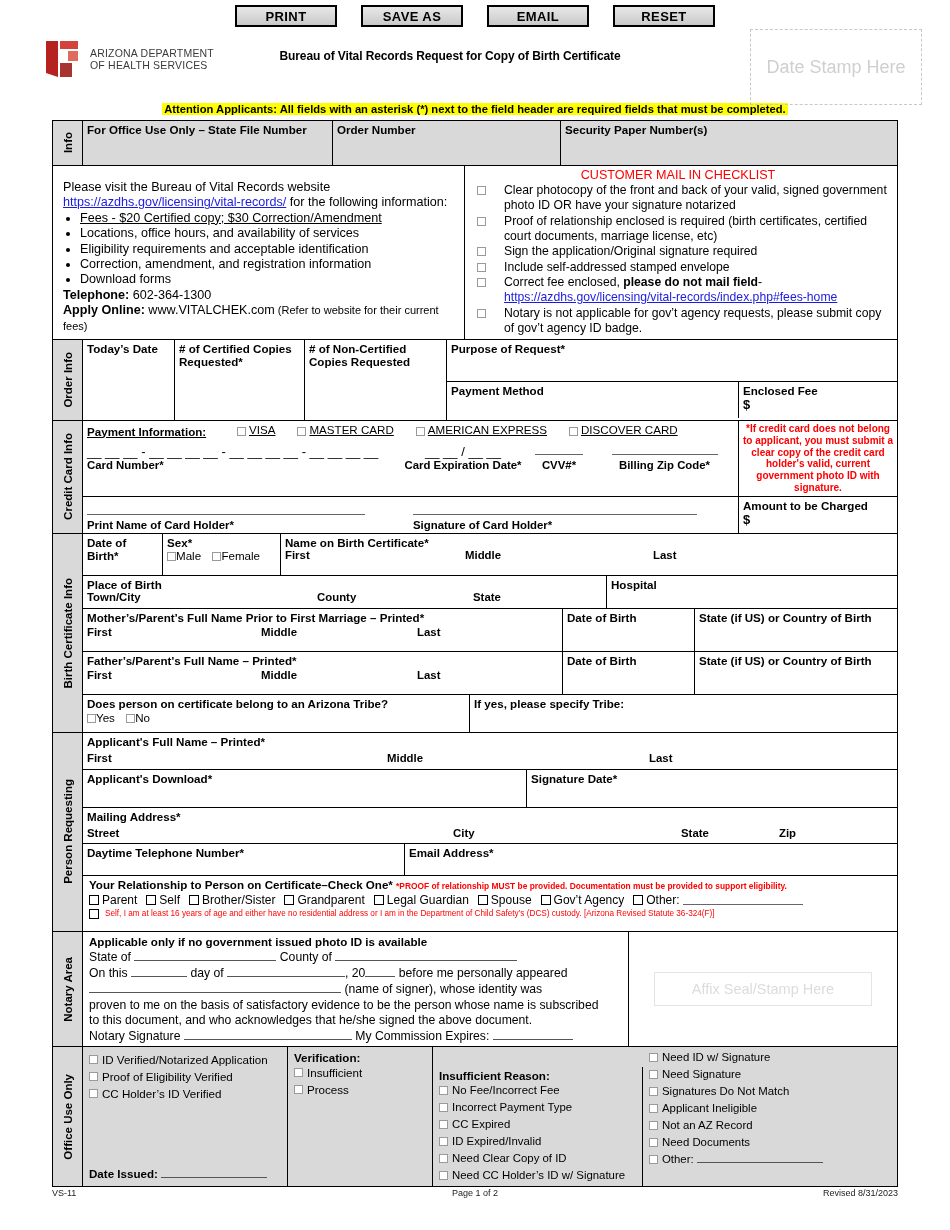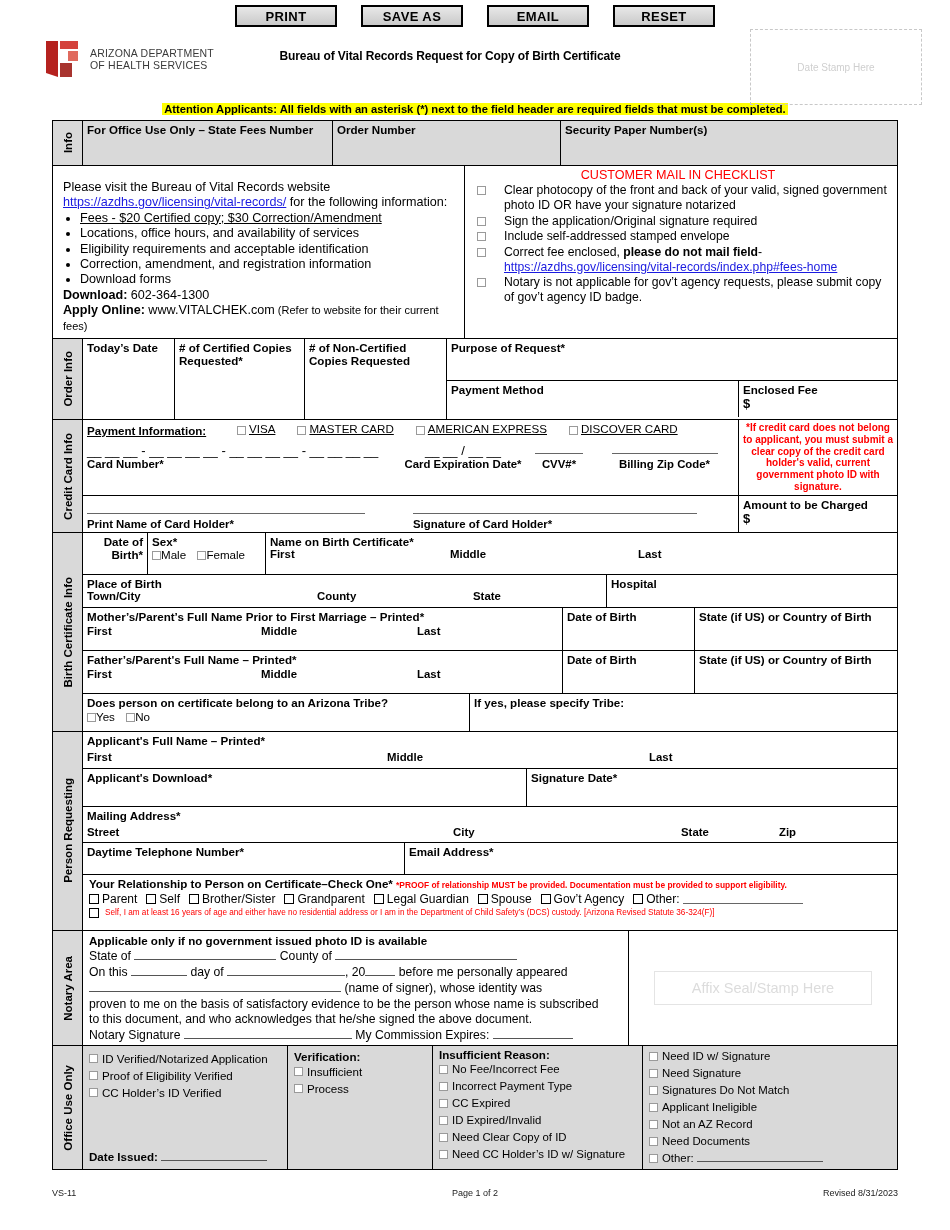--- a/index.html
+++ b/index.html
@@ -41,21 +41,21 @@
   .form-title {
     position: absolute; left: 0; right: 0; top: 16px;
     text-align: center; font-size: 12px; font-weight: bold;
     letter-spacing: -.1px;
     padding-left: 60px; padding-right: 110px;
   }
   .date-stamp {
     position: absolute; right: 28px; top: -4px;
     width: 172px; height: 76px;
     border: 1px dashed #c8c8c8;
-    color: #cfcfcf; font-size: 10px;
+    color: #cfcfcf; font-size: 18px;
     display: flex; align-items: center; justify-content: center;
   }
 
   
   .attention {
     margin: 4px 0 3px 0; text-align: center;
   }
   .attention span {
     background: #ffff00; color: #000;
     font-size: 11.2px; font-weight: bold;
@@ -125,21 +125,21 @@
     font-size: 10px; line-height: 11.8px; text-align: center; padding: 2px 3px;
   }
   .cc-payline { padding: 2px 4px 0 4px; font-size: 11.6px; display: flex; align-items: baseline; text-decoration: underline; }
   .cc-payline .cbx { margin-right: 3px; }
   .cc-cb { display: inline-flex; align-items: center; font-size: 11.6px; }
   .dashline { font-size: 13px; letter-spacing: 0px; white-space: nowrap; }
   .fieldlabel { font-weight: bold; font-size: 11.4px; }
   .ul-line { border-bottom: 1px solid #666; display: inline-block; }
 
   
-  .bc-dob { width: 65px; text-align: right; }
+  .bc-dob { width: 80px; }
   .bc-sex { width: 118px; }
   .bc-name { flex: 1; }
 
   
   .rel-red { color: #ff0000; font-weight: bold; font-size: 8.4px; }
   .rel-opts { display: flex; align-items: flex-end; font-size: 12px; gap: 0px; padding-top: 2px; }
   .rel-opt { display: inline-flex; align-items: center; margin-right: 9px; white-space: nowrap; }
   .cbx2 { display:inline-block; width: 10px; height: 10px; border: 1.4px solid #000; background:#fff; margin-right: 3px; flex:0 0 10px;}
   .rel-note { display: flex; align-items: flex-start; margin-top: 2px; }
   .rel-note-txt { color: #ff0000; font-size: 8.2px; line-height: 10px; margin-left: 3px; }
@@ -147,21 +147,21 @@
   
   .nt-left { flex: 1; padding: 2px 6px; font-size: 12.2px; line-height: 15.2px; border-right: 1.2px solid #000; }
   .nt-right { width: 268px; display: flex; align-items: center; justify-content: center; }
   .seal-box { width: 218px; height: 34px; border: 1px solid #e4e4e4; color: #dcdcdc; font-size: 14.5px; display: flex; align-items: center; justify-content: center; }
   .dots { border-bottom: 1px solid #555; display: inline-block; }
 
   
   .ou-row { background: #d9d9d9; }
   .ou-c1 { width: 205px; padding: 4px 6px; font-size: 11.6px; border-right: 1.2px solid #000; position: relative; }
   .ou-c2 { width: 145px; padding: 4px 6px; font-size: 11.6px; border-right: 1.2px solid #000; }
-  .ou-c3 { width: 210px; padding: 2px 6px; font-size: 11.4px; border-right: 1.2px solid #000; }
+  .ou-c3 { width: 210px; padding: 2px 6px; font-size: 11.4px; border-right: 1.2px solid #000; margin-top: 20px; }
   .ou-c4 { flex: 1; padding: 2px 6px; font-size: 11.4px; }
   .ou-item { display: flex; align-items: flex-start; line-height: 17px; }
   .ou-item .cbx { margin-right: 4px; margin-top: 4px; }
 
   
   .footer {
     position: absolute; left: 52px; right: 52px; top: 1188px;
     display: flex; justify-content: space-between;
     font-size: 9px; color: #222;
   }
@@ -200,21 +200,21 @@
   <span>Attention Applicants: All fields with an asterisk (*) next to the field header are required fields that must be completed.</span>
 </div>
 
 <div class="frame">
 
   <div class="row info-row">
     <div class="sideband">
         <span>Info</span>
       </div>
     <div class="cell shade info-c1">
-      <div class="lbl">For Office Use Only – State Fees Number</div>
+      <div class="lbl">For Office Use Only – State File Number</div>
     </div>
     <div class="cell shade info-c2">
       <div class="lbl">Order Number</div>
     </div>
     <div class="cell shade info-c3">
       <div class="lbl">Security Paper Number(s)</div>
     </div>
   </div>
 
   <div class="row web-row">
@@ -224,33 +224,37 @@
         <a class="link" href="#">https://azdhs.gov/licensing/vital-records/</a><span> for the following information:</span>
       </div>
       <ul>
         <li><span class="u">Fees - $20 Certified copy; $30 Correction/Amendment</span></li>
         <li>Locations, office hours, and availability of services</li>
         <li>Eligibility requirements and acceptable identification</li>
         <li>Correction, amendment, and registration information</li>
         <li>Download forms</li>
       </ul>
       <div>
-        <b>Download:</b><span> 602-364-1300</span>
+        <b>Telephone:</b><span> 602-364-1300</span>
       </div>
       <div>
         <b>Apply Online:</b><span> www.VITALCHEK.com</span><span style="font-size:11px"> (Refer to website for their current fees)</span>
       </div>
     </div>
 
     <div class="chk-right">
       <div class="chk-title">CUSTOMER MAIL IN CHECKLIST</div>
 
       <div class="chk-item">
         <span class="cbx"></span>
         <span class="chk-txt">Clear photocopy of the front and back of your valid, signed government photo ID OR have your signature notarized</span>
+      </div>
+      <div class="chk-item">
+        <span class="cbx"></span>
+        <span class="chk-txt">Proof of relationship enclosed is required (birth certificates, certified court documents, marriage license, etc)</span>
       </div>
       <div class="chk-item">
         <span class="cbx"></span>
         <span class="chk-txt">Sign the application/Original signature required</span>
       </div>
       <div class="chk-item">
         <span class="cbx"></span>
         <span class="chk-txt">Include self-addressed stamped envelope</span>
       </div>
       <div class="chk-item">

